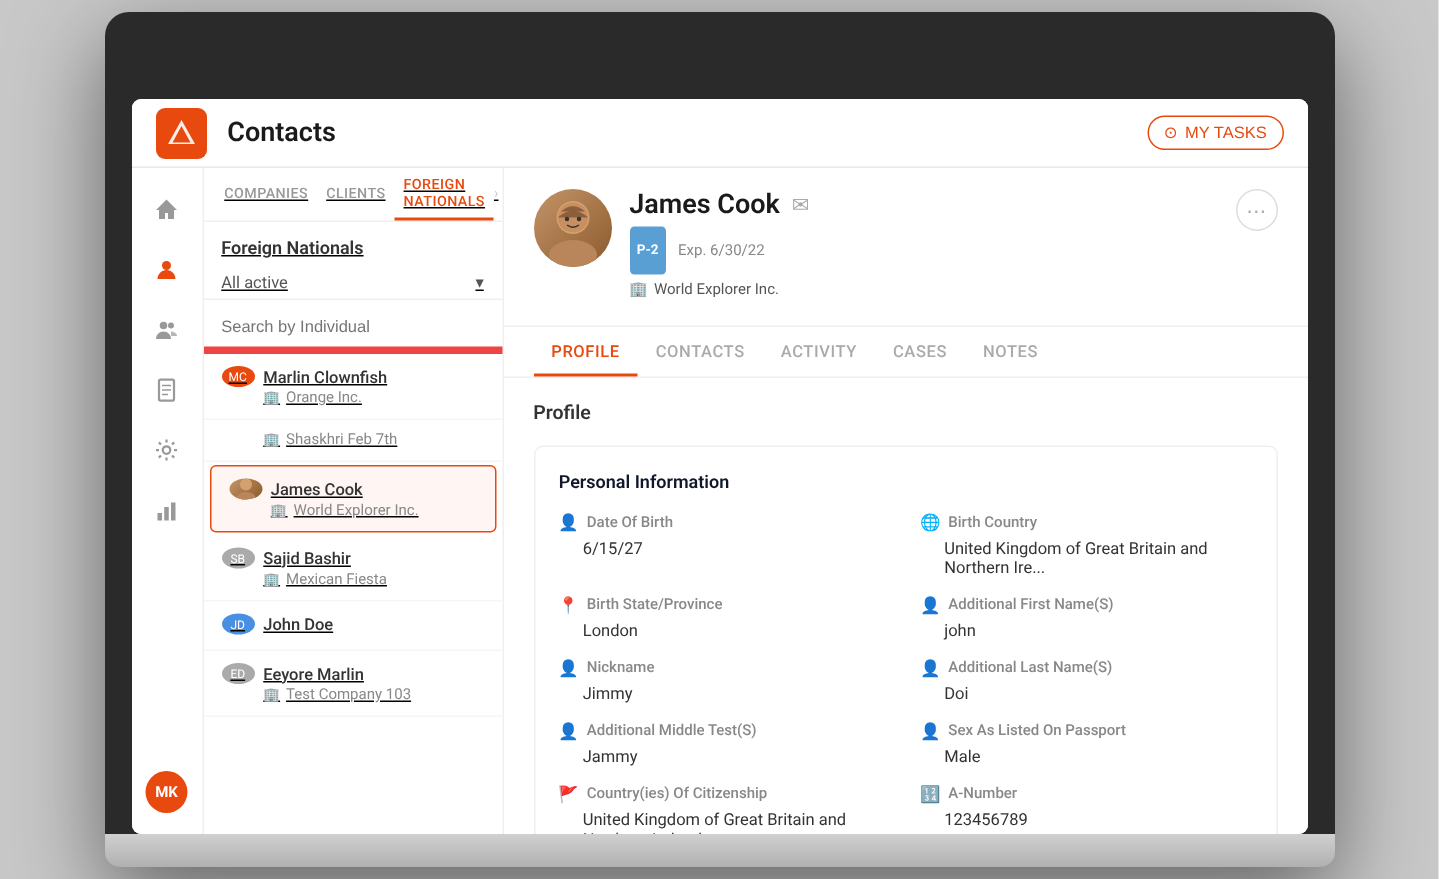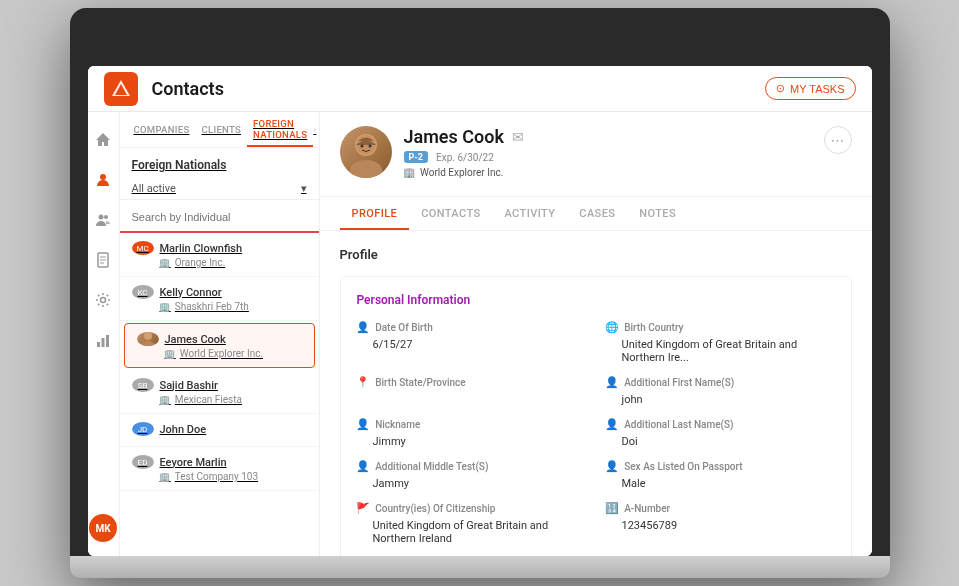--- a/index.html
+++ b/index.html
@@ -85,21 +85,21 @@
 
     
     .main-content {
       display: flex;
       flex: 1;
       overflow: hidden;
     }
 
     
     .sidebar-icons {
-      width: 32px;
+      width: 48px;
       background: #fff;
       border-right: 1px solid #efefef;
       display: flex;
       flex-direction: column;
       align-items: center;
       padding-top: 10px;
       gap: 4px;
       flex-shrink: 0;
     }
     .sidebar-icon-item {
@@ -181,21 +181,21 @@
       align-items: center;
       justify-content: space-between;
       padding: 4px 12px;
       font-size: 11px;
       color: #555;
       border-bottom: 1px solid #efefef;
       cursor: pointer;
     }
     .search-box {
       padding: 6px 12px;
-      border-bottom: 2px solid #ef4444;
+      border-bottom: 5px solid #ef4444;
     }
     .search-box input {
       width: 100%;
       border: none;
       outline: none;
       font-size: 11px;
       color: #555;
       background: transparent;
     }
     .contacts-list {
@@ -317,21 +317,21 @@
       display: flex;
       align-items: center;
       gap: 8px;
       margin-bottom: 4px;
     }
     .badge-p2 {
       background: #5a9fd4;
       color: white;
       font-size: 9px;
       font-weight: bold;
-      padding: 1px 5px;
+      padding: 11px 5px;
       border-radius: 3px;
     }
     .exp-text {
       font-size: 10px;
       color: #888;
     }
     .company-badge {
       display: flex;
       align-items: center;
       gap: 4px;
@@ -386,21 +386,21 @@
     }
     .personal-info-card {
       background: #fff;
       border: 1px solid #efefef;
       border-radius: 6px;
       padding: 16px;
     }
     .personal-info-title {
       font-size: 12px;
       font-weight: 600;
-      color: #a21caf;
+      color: #0f172a;
       margin-bottom: 14px;
     }
     .info-grid {
       display: grid;
       grid-template-columns: 1fr 1fr;
       gap: 12px 20px;
     }
     .info-field {
       display: flex;
       flex-direction: column;
@@ -520,24 +520,20 @@
                 <div class="contact-avatar orange">MC</div>
                 <span class="contact-name">Marlin Clownfish</span>
               </div>
               <div class="contact-company">
                 <span class="company-icon">🏢</span>
                 <span>Orange Inc.</span>
               </div>
             </div>
 
             <div class="contact-item">
-              <div class="contact-item-header">
-                <div class="contact-avatar gray">KC</div>
-                <span class="contact-name">Kelly Connor</span>
-              </div>
               <div class="contact-company">
                 <span class="company-icon">🏢</span>
                 <span>Shaskhri Feb 7th</span>
               </div>
             </div>
 
             <div class="contact-item active">
               <div class="contact-item-header">
                 <div class="contact-avatar" style="background: linear-gradient(135deg, #c4956a, #8b5a2b);">
                   <svg width="22" height="22" viewBox="0 0 22 22">
@@ -647,20 +643,21 @@
                     <span class="field-label">Birth Country</span>
                   </div>
                   <span class="field-value">United Kingdom of Great Britain and Northern Ire...</span>
                 </div>
 
                 <div class="info-field">
                   <div class="info-field-header">
                     <span class="field-icon">📍</span>
                     <span class="field-label">Birth State/Province</span>
                   </div>
+                  <span class="field-value">London</span>
                 </div>
 
                 <div class="info-field">
                   <div class="info-field-header">
                     <span class="field-icon">👤</span>
                     <span class="field-label">Additional First Name(S)</span>
                   </div>
                   <span class="field-value">john</span>
                 </div>
 

